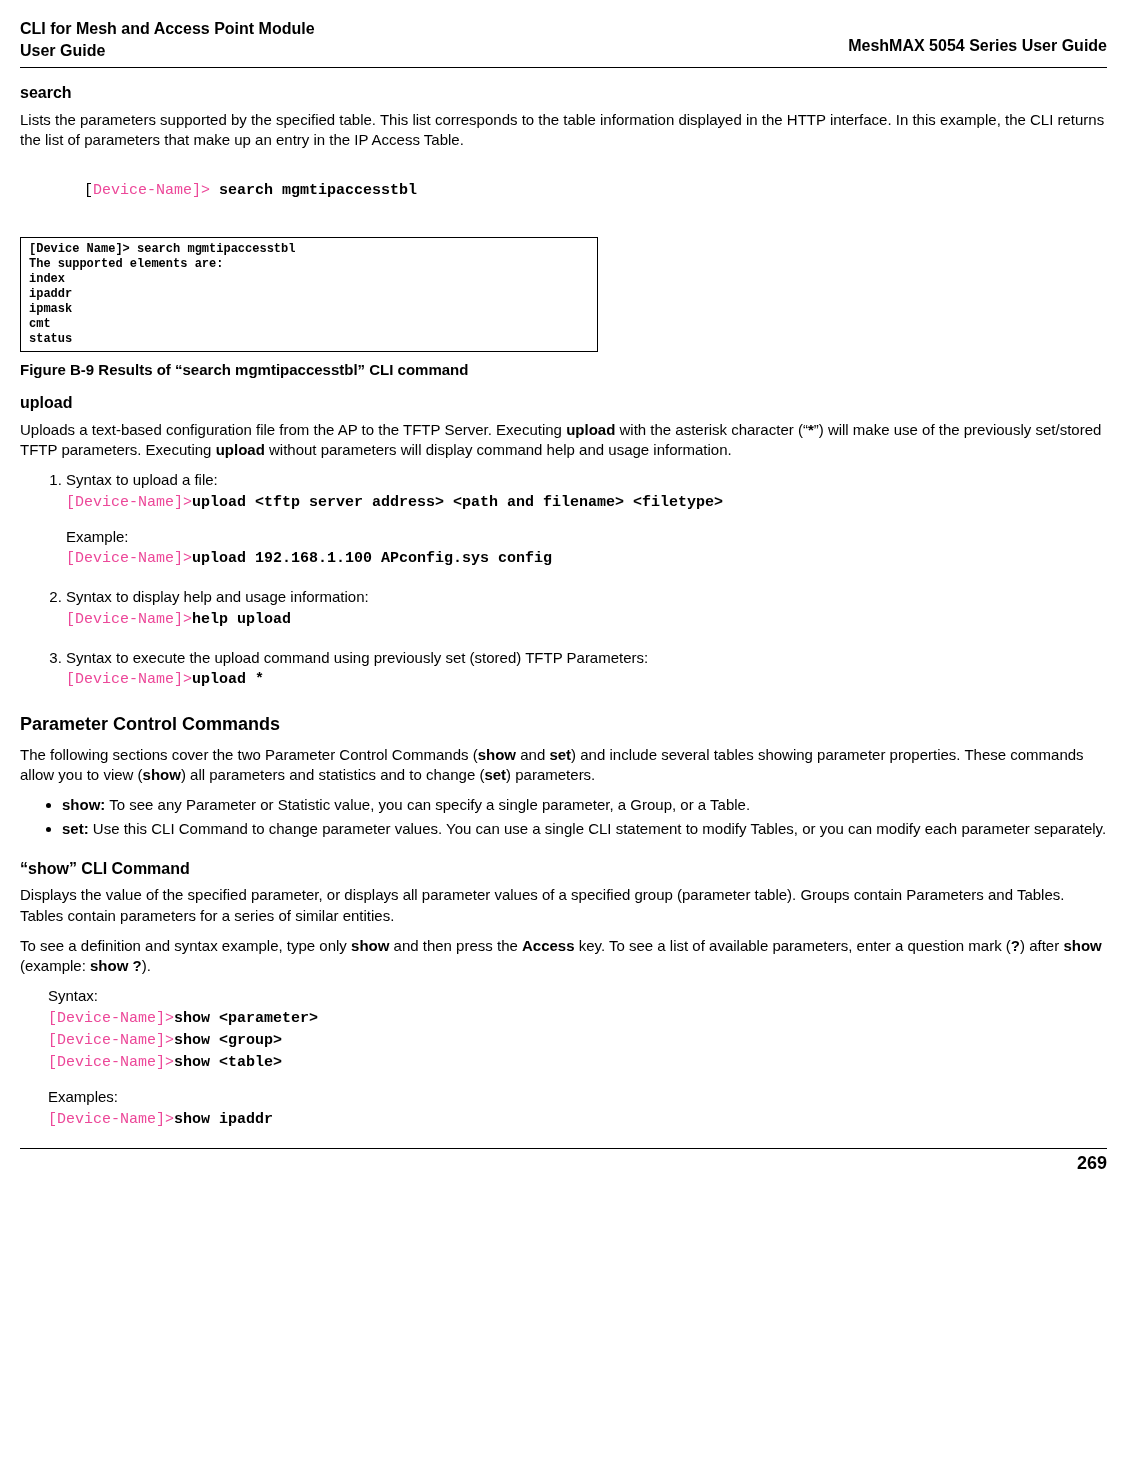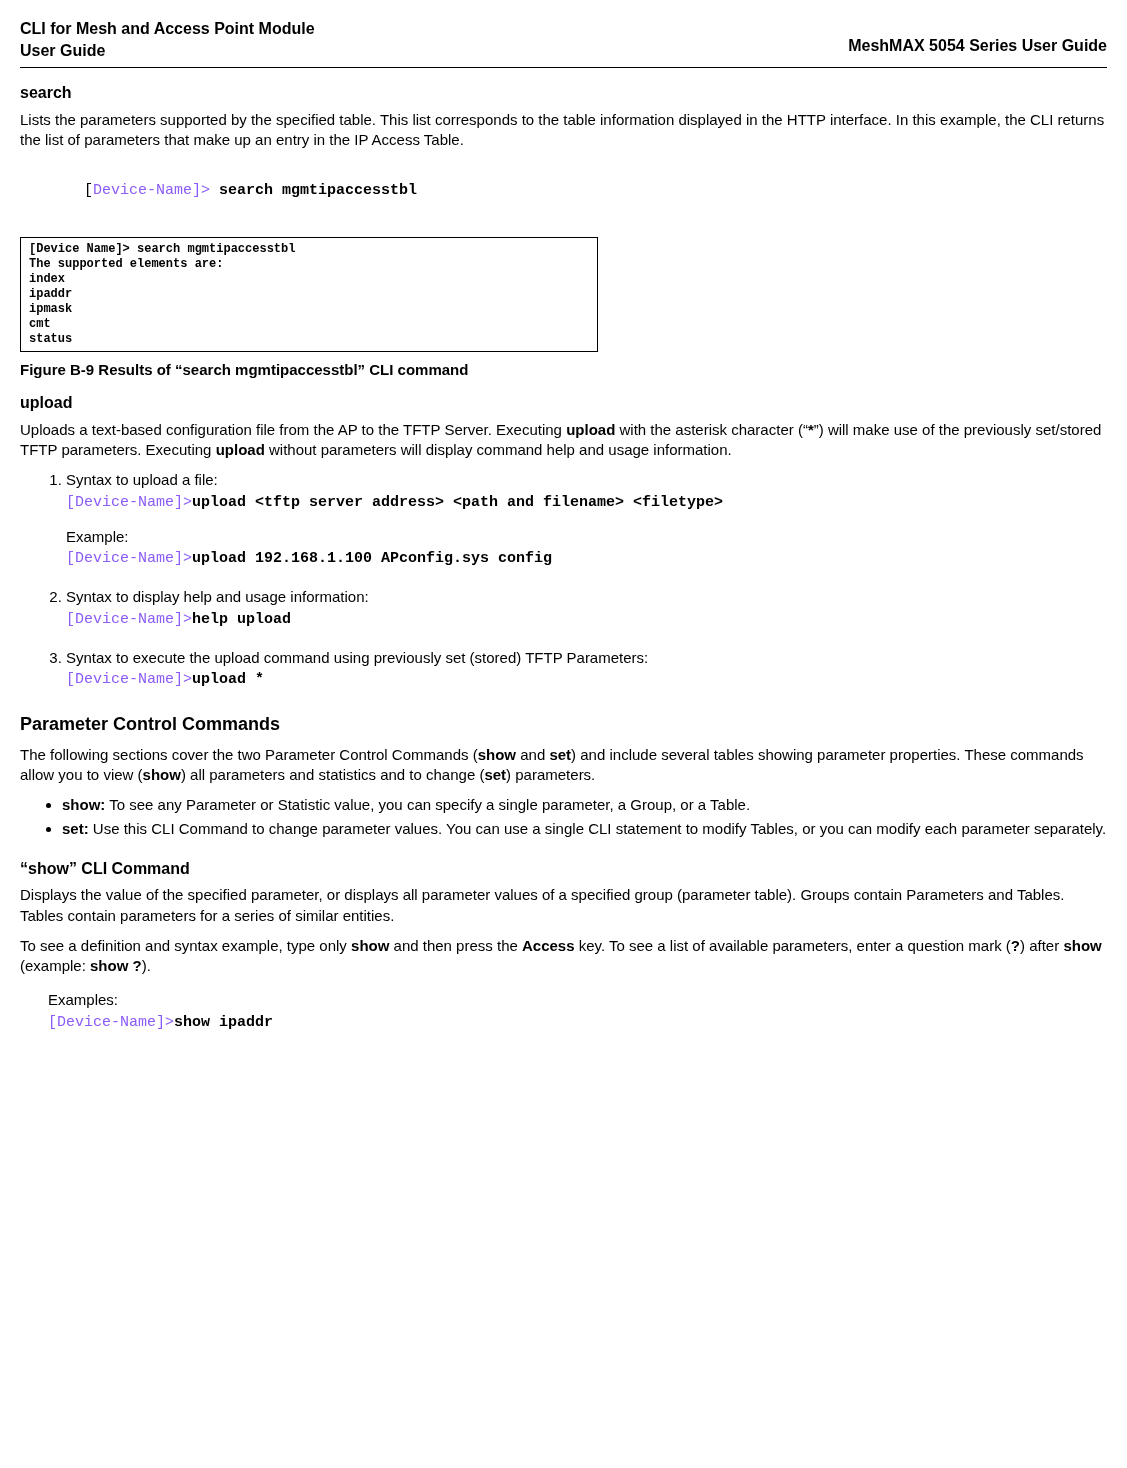--- a/index.html
+++ b/index.html
@@ -42,21 +42,21 @@
     margin: 22px 0 8px 0;
   }
   .indent1 { margin-left: 28px; }
   .para { margin: 6px 0 10px 0; }
   .code {
     font-family: "Courier New", Courier, monospace;
     font-size: 15px;
     white-space: pre;
   }
   .code-bold { font-weight: bold; }
-  .code-gray { color: #8b5cf6; }
+  .code-gray { color: #ec4899; }
   .fig-box {
     border: 1.5px solid #000;
     width: 560px;
     padding: 4px 8px 4px 8px;
     margin: 16px 0 8px 0;
     font-family: "Courier New", Courier, monospace;
     font-weight: bold;
     font-size: 12px;
     line-height: 1.25;
     white-space: pre;
@@ -153,20 +153,29 @@
       <span class="bullet-label">set:</span><span> Use this CLI Command to change parameter values. You can use a single CLI statement to modify Tables, or you can modify each parameter separately.</span>
     </li>
   </ul>
 
   <div class="heading-bold" style="margin-top:18px;">“show” CLI Command</div>
   <div class="indent1 para">Displays the value of the specified parameter, or displays all parameter values of a specified group (parameter table). Groups contain Parameters and Tables. Tables contain parameters for a series of similar entities.</div>
   <div class="indent1 para">
     <span>To see a definition and syntax example, type only </span><span class="bold">show</span><span> and then press the </span><span class="bold">Access</span><span> key. To see a list of available parameters, enter a question mark (</span><span class="bold">?</span><span>) after </span><span class="bold">show</span><span> (example: </span><span class="bold">show ?</span><span>).</span>
   </div>
 
+  <div class="indent1">
+    <span>Syntax:</span><br>
+    <span class="code code-gray">[Device-Name]&gt;</span><span class="code code-bold">show &lt;parameter&gt;</span><br>
+    <span class="code code-gray">[Device-Name]&gt;</span><span class="code code-bold">show &lt;group&gt;</span><br>
+    <span class="code code-gray">[Device-Name]&gt;</span><span class="code code-bold">show &lt;table&gt;</span>
+  </div>
 
   <div class="indent1" style="margin-top:14px;">
     <span>Examples:</span><br>
     <span class="code code-gray">[Device-Name]&gt;</span><span class="code code-bold">show ipaddr</span>
   </div>
 
+  <div class="footer">
+    <span>269</span>
+  </div>
 
 </div>
 
 </body></html>

